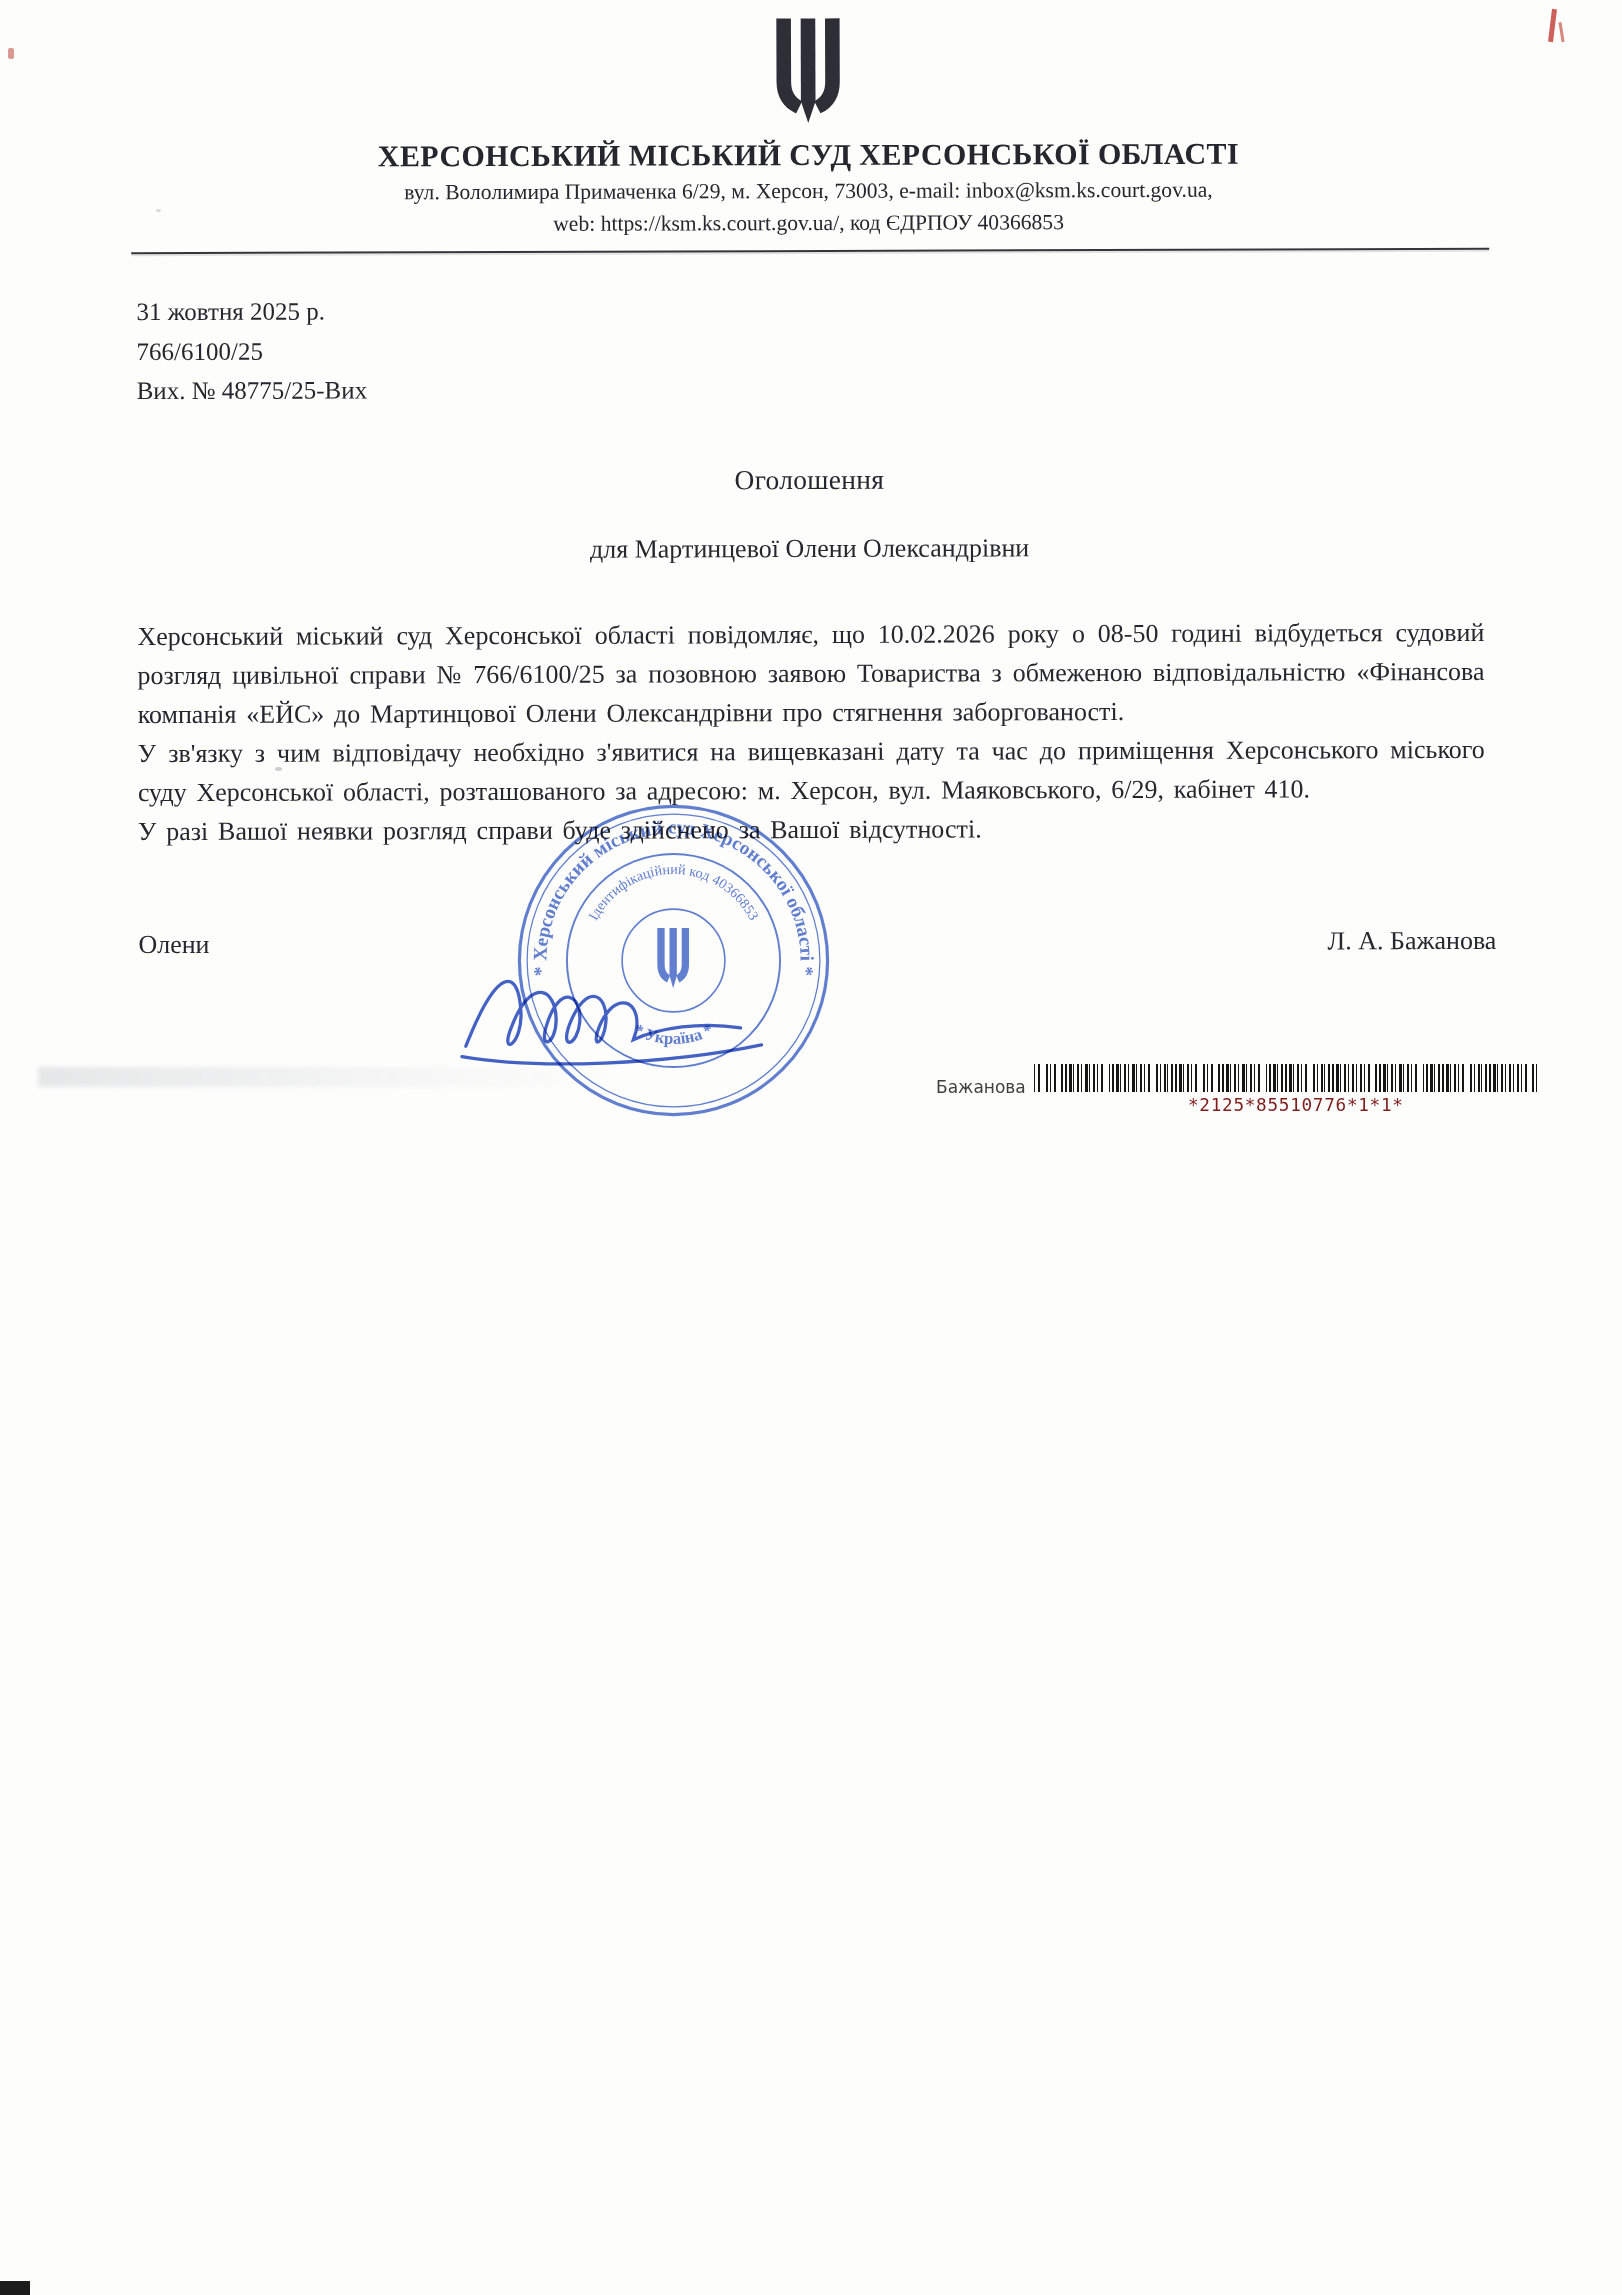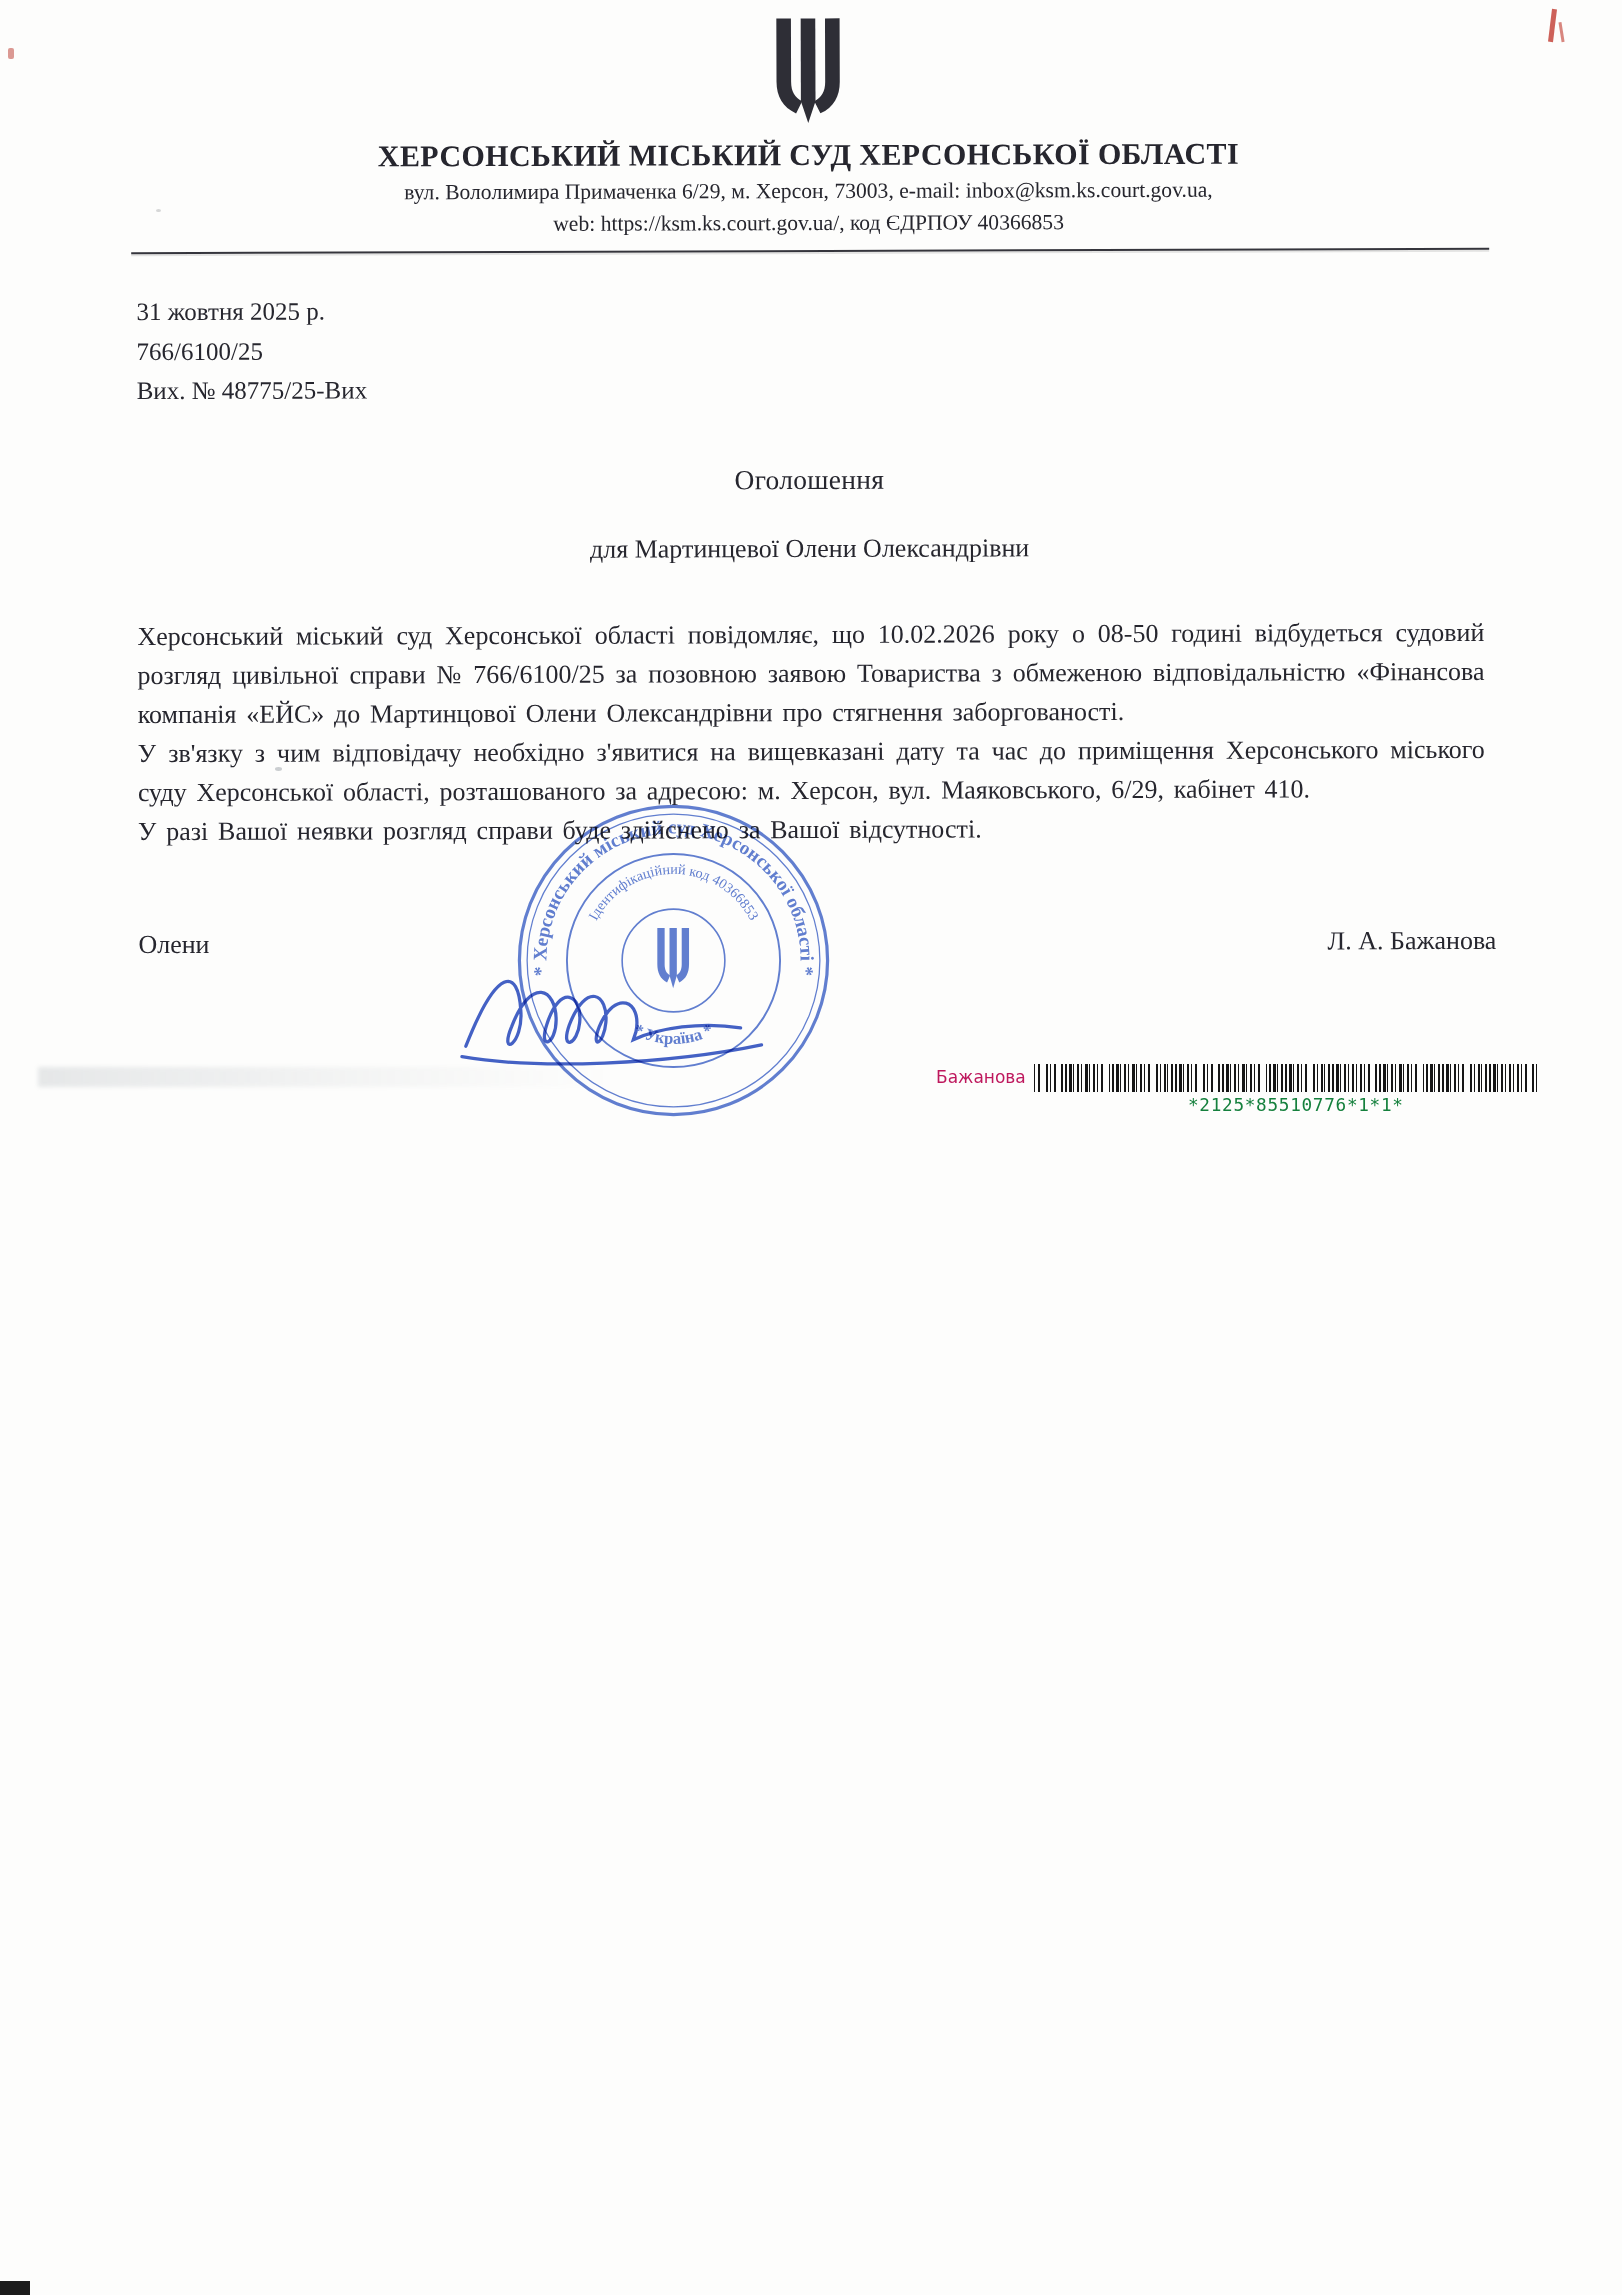--- a/index.html
+++ b/index.html
@@ -41,32 +41,32 @@
     opacity:.82;mix-blend-mode:multiply;
   }
   .stamp text{font-family:"Liberation Serif", serif;}
   .signature-svg{
     position:absolute;left:458px;top:948px;width:314px;height:131px;
     opacity:.88;mix-blend-mode:multiply;
   }
 
   
   .barcode-wrap{position:absolute;left:936px;top:1064px;display:flex;align-items:flex-start;}
-  .barcode-label{font-family:"DejaVu Sans", sans-serif;font-size:17px;margin-top:3px;color:#be185d;}
+  .barcode-label{font-family:"DejaVu Sans", sans-serif;font-size:17px;margin-top:13px;color:#404040;}
   .barcode{
     width:503px;height:27.5px;margin-left:7.9px;
     background:repeating-linear-gradient(90deg,
       #151515 0 1.3px, transparent 1.3px 3.9px,
       #151515 3.9px 6.5px, transparent 6.5px 7.9px,
       #151515 7.9px 8.5px, transparent 8.5px 11.8px,
       #151515 11.8px 13.7px, transparent 13.7px 15.7px);
   }
   .barcode-code{
     position:absolute;left:1188px;top:1095px;
-    font-family:"DejaVu Sans Mono", monospace;font-size:17.7px;letter-spacing:0.7px;color:#15803d;
+    font-family:"DejaVu Sans Mono", monospace;font-size:17.7px;letter-spacing:0.7px;color:#7f1d1d;
   }
 
   
   .artifact{position:absolute;pointer-events:none;}
   .smudge-left{
     left:38px;top:1067px;width:576px;height:19.6px;
     background:linear-gradient(90deg, rgba(120,130,140,.35), rgba(120,130,140,.12) 60%, transparent);
     filter:blur(2px);opacity:.5;
   }
   .red-mark-1{left:1550px;top:9.2px;width:4.6px;height:33px;background:#c03a30;transform:rotate(7deg);opacity:.8;}

